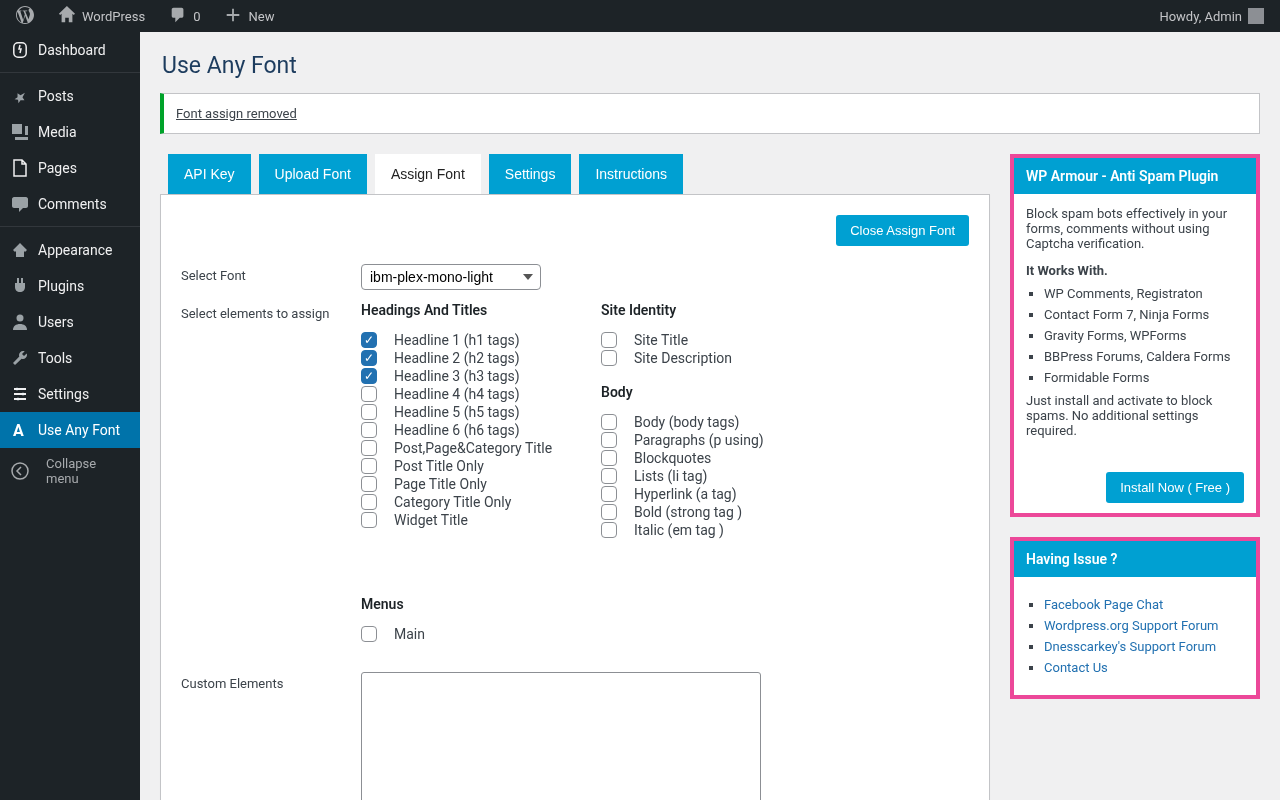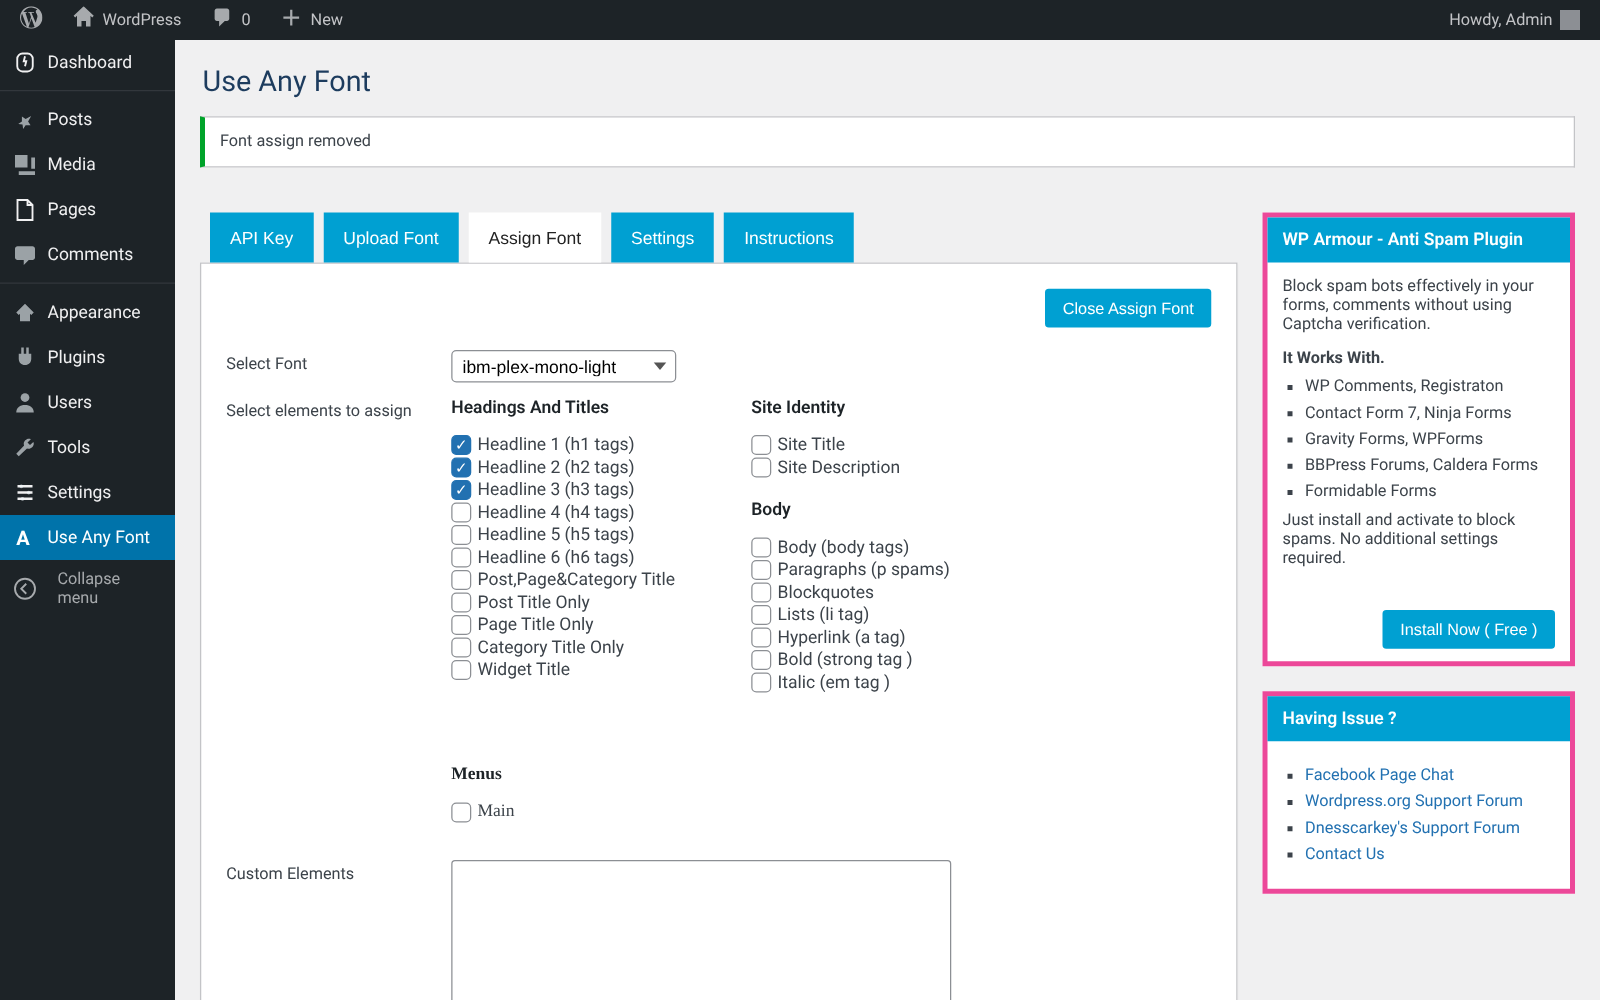--- a/index.html
+++ b/index.html
@@ -16,40 +16,40 @@
 .menu-item.current { background: #0073aa; color: #fff; position: relative; }
 .menu-item.current::after { content: ""; position: absolute; right: -8px; top: 50%; margin-top: -8px; border: 8px solid transparent; border-right-color: #f0f0f1; }
 .menu-sep { height: 5px; border-bottom: 1px solid #32373c; margin-bottom: 5px; }
 .menu-icon { width: 20px; height: 20px; display: flex; align-items: center; justify-content: center; }
 .menu-icon svg { width: 20px; height: 20px; fill: rgba(240,246,252,0.6); }
 .menu-item.current .menu-icon svg { fill: #fff; }
 .collapse { color: #a7aaad; font-size: 13px; gap: 16px; }
 .collapse .menu-icon svg { fill: #a7aaad; }
 .content { flex: 1; padding: 10px 20px 20px 20px; overflow-y: auto; }
 .page-title { font-size: 23px; font-weight: 400; color: #1d2327; margin: 10px 0 14px 2px; color: #1d3c5e; }
-.notice { background: #fff; border: 1px solid #c3c4c7; border-left: 4px solid #00a32a; padding: 12px; margin-bottom: 36px; }
+.notice { background: #fff; border: 1px solid #c3c4c7; border-left: 4px solid #00a32a; padding: 12px; margin-bottom: 20px; text-decoration: underline; }
 .columns { display: flex; gap: 20px; }
 .col-main { flex: 1; }
 .col-side { width: 250px; flex-shrink: 0; }
 .tabs { display: flex; gap: 8px; margin-left: 8px; }
 .tab { background: #00a0d2; color: #fff; padding: 12px 16px; border: none; font-size: 14px; cursor: pointer; border-radius: 0; }
 .tab.active { background: #fff; color: #222; }
 .panel { background: #fff; border: 1px solid #c3c4c7; padding: 20px; box-shadow: 0 1px 1px rgba(0,0,0,.04); }
 .close-row { text-align: right; margin-bottom: 12px; }
 .btn { background: #00a0d2; color: #fff; border: none; padding: 8px 14px; border-radius: 3px; font-size: 13px; cursor: pointer; }
 .form-row { display: flex; padding: 6px 0; }
 .form-label { width: 180px; padding-top: 4px; }
 .form-field { flex: 1; }
 .select { width: 180px; padding: 4px 24px 4px 8px; border: 1px solid #8c8f94; border-radius: 4px; background: #fff; font-size: 14px; appearance: none; position: relative; }
 .select-wrap { position: relative; display: inline-block; }
 .select-wrap::after { content: ""; position: absolute; right: 8px; top: 50%; width: 0; height: 0; border-left: 5px solid transparent; border-right: 5px solid transparent; border-top: 6px solid #555; transform: translateY(-50%); pointer-events: none; }
 .groups { display: flex; gap: 40px; flex-wrap: wrap; }
 .group { min-width: 200px; margin-bottom: 18px; }
 .group h4 { font-size: 14px; font-weight: 600; margin-bottom: 14px; color: #1d2327; }
-.chk-row { display: flex; align-items: center; gap: 5px; margin-bottom: 2px; font-size: 14px; }
+.chk-row { display: flex; align-items: center; gap: 17px; margin-bottom: 2px; font-size: 14px; }
 .chk { width: 16px; height: 16px; border: 1px solid #8c8f94; border-radius: 4px; display: inline-flex; align-items: center; justify-content: center; background: #fff; cursor: pointer; flex-shrink: 0; }
 .chk.checked { background: #2271b1; border-color: #2271b1; }
 .chk.checked::after { content: "✓"; color: #fff; font-size: 12px; line-height: 1; }
 textarea.custom { width: 400px; height: 140px; border: 1px solid #8c8f94; border-radius: 3px; padding: 6px; font-family: inherit; resize: both; }
 .sidebox { background: #fff; border: 4px solid #ec4899; margin-bottom: 20px; }
 .sidebox h3 { background: #00a0d2; color: #fff; padding: 10px 12px; font-size: 14px; font-weight: 600; }
 .sidebox .body { padding: 12px; font-size: 13px; }
 .sidebox ul { list-style: square; padding-left: 18px; margin: 8px 0; }
 .sidebox li { margin-bottom: 6px; }
 .sidebox a { color: #2271b1; text-decoration: none; }
@@ -296,21 +296,21 @@
                       </label>
                     </div>
                     <div class="group">
                       <h4>Body</h4>
                       <label class="chk-row">
                         <span class="chk"></span>
                         <span>Body (body tags)</span>
                       </label>
                       <label class="chk-row">
                         <span class="chk"></span>
-                        <span>Paragraphs (p spams)</span>
+                        <span>Paragraphs (p using)</span>
                       </label>
                       <label class="chk-row">
                         <span class="chk"></span>
                         <span>Blockquotes</span>
                       </label>
                       <label class="chk-row">
                         <span class="chk"></span>
                         <span>Lists (li tag)</span>
                       </label>
                       <label class="chk-row">
@@ -320,21 +320,21 @@
                       <label class="chk-row">
                         <span class="chk"></span>
                         <span>Bold (strong tag )</span>
                       </label>
                       <label class="chk-row">
                         <span class="chk"></span>
                         <span>Italic (em tag )</span>
                       </label>
                     </div>
                   </div>
-                  <div style="width: 100%; font-family: Liberation Serif, serif;">
+                  <div style="width: 100%;">
                     <div class="group">
                       <h4>Menus</h4>
                       <label class="chk-row">
                         <span class="chk"></span>
                         <span>Main</span>
                       </label>
                     </div>
                   </div>
                 </div>
             </div>

